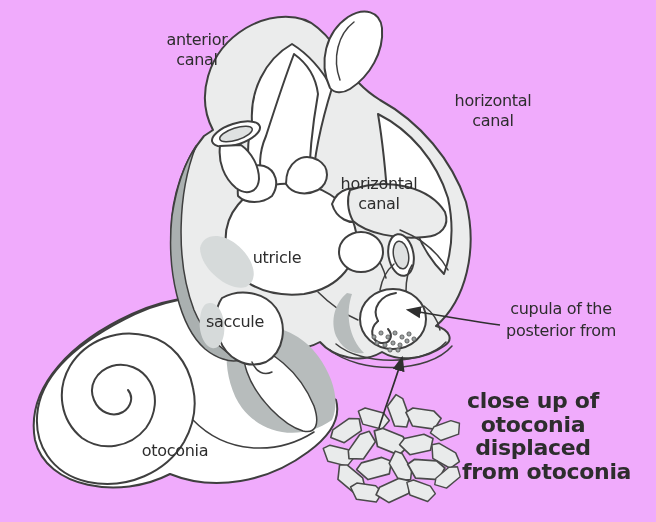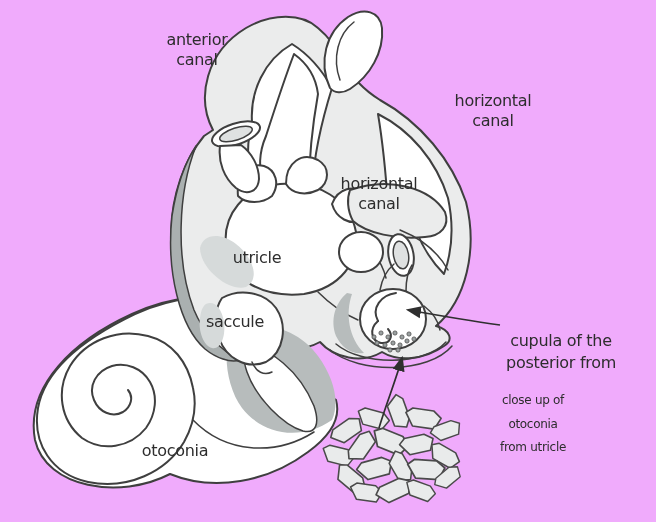--- a/index.html
+++ b/index.html
@@ -7,21 +7,21 @@
     position:relative;width:656px;height:522px;background:#f0abfc;
     font-family:"DejaVu Sans","Liberation Sans",sans-serif;overflow:hidden;
   }
   .stage svg{position:absolute;left:0;top:0;}
   .lbl{
     position:absolute;color:#2d2d2d;font-size:16px;line-height:20px;
     text-align:center;letter-spacing:-0.3px;white-space:nowrap;
   }
   .lbl span{display:block;}
   .lbl.cupula{line-height:22px;}
-  .lbl.note{line-height:23.5px;font-size:12px;}
+  .lbl.note{line-height:23.5px;font-size:22px;font-weight:bold;}
   
   .ln{fill:none;stroke:#3f3f3f;stroke-width:2;stroke-linecap:round;stroke-linejoin:round;}
   .ln15{fill:none;stroke:#3f3f3f;stroke-width:1.5;stroke-linecap:round;}
   .shape{stroke:#3f3f3f;stroke-width:2;stroke-linejoin:round;}
   .shape15{stroke:#3f3f3f;stroke-width:1.5;stroke-linejoin:round;}
   .white{fill:#ffffff;}
   .arrow{fill:none;stroke:#2f2f2f;stroke-width:1.7;}
   .xtals use{stroke:#4a4a4a;stroke-width:1.6;stroke-linejoin:round;}
   .dots circle{stroke:#4f4f4f;stroke-width:0.8;}
 </style>
@@ -158,36 +158,37 @@
 <div class="lbl" style="left:441px;top:91px;width:104px;">
   <span>horizontal</span>
   <span>canal</span>
 </div>
 
 <div class="lbl" style="left:327px;top:174px;width:104px;">
   <span>horizontal</span>
   <span>canal</span>
 </div>
 
-<div class="lbl" style="left:217px;top:248px;width:80px;text-align:center;">
+<div class="lbl" style="left:237px;top:248px;width:80px;text-align:center;">
   <span>utricle</span>
 </div>
 
 <div class="lbl" style="left:193px;top:312px;width:84px;">
   <span>saccule</span>
 </div>
 
 <div class="lbl" style="left:133px;top:441px;width:84px;">
   <span>otoconia</span>
 </div>
 
-<div class="lbl cupula" style="left:486px;top:298px;width:150px;margin-top:32px;">
+<div class="lbl cupula" style="left:486px;top:298px;width:150px;">
   <span>cupula of the</span>
   <span>posterior from</span>
 </div>
 
 <div class="lbl note" style="left:462px;top:389px;width:142px;">
   <span>close up of</span>
   <span>otoconia</span>
-  <span>from utricle</span>
+  <span>displaced</span>
+  <span>from otoconia</span>
 </div>
 
 </div>
 
 </body></html>

